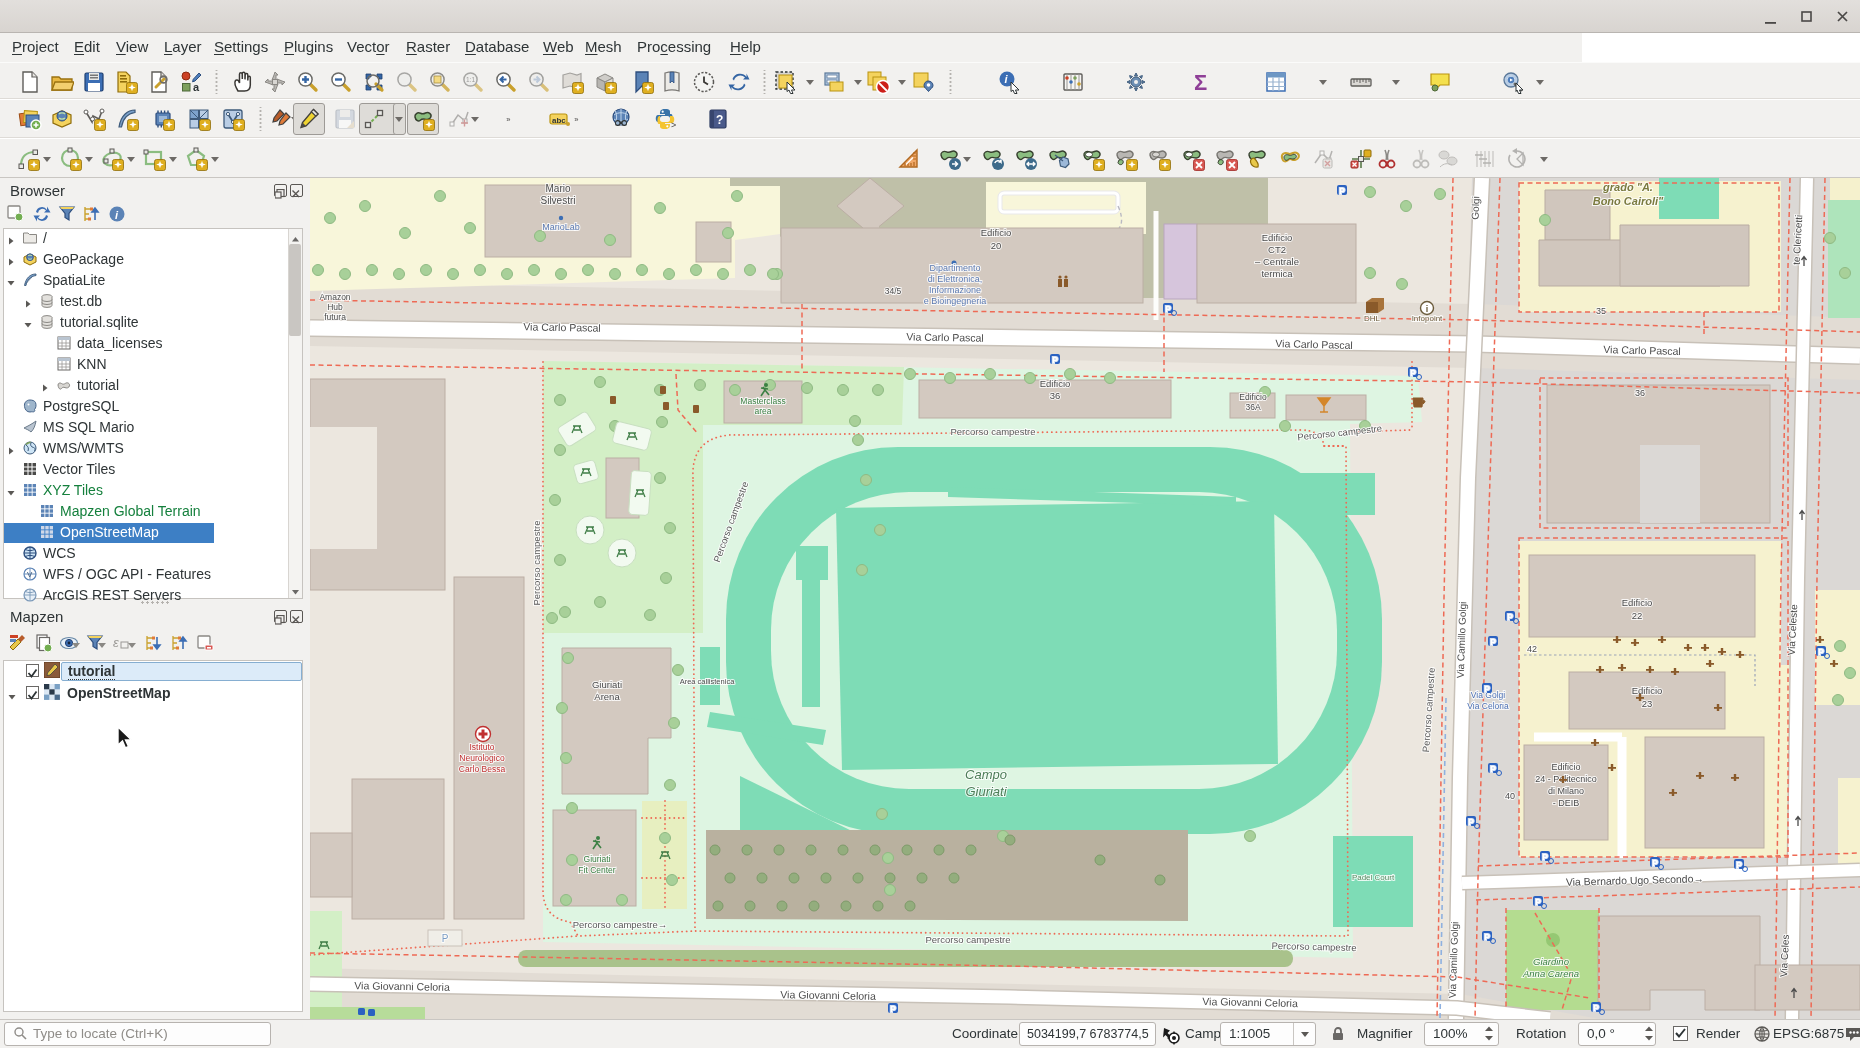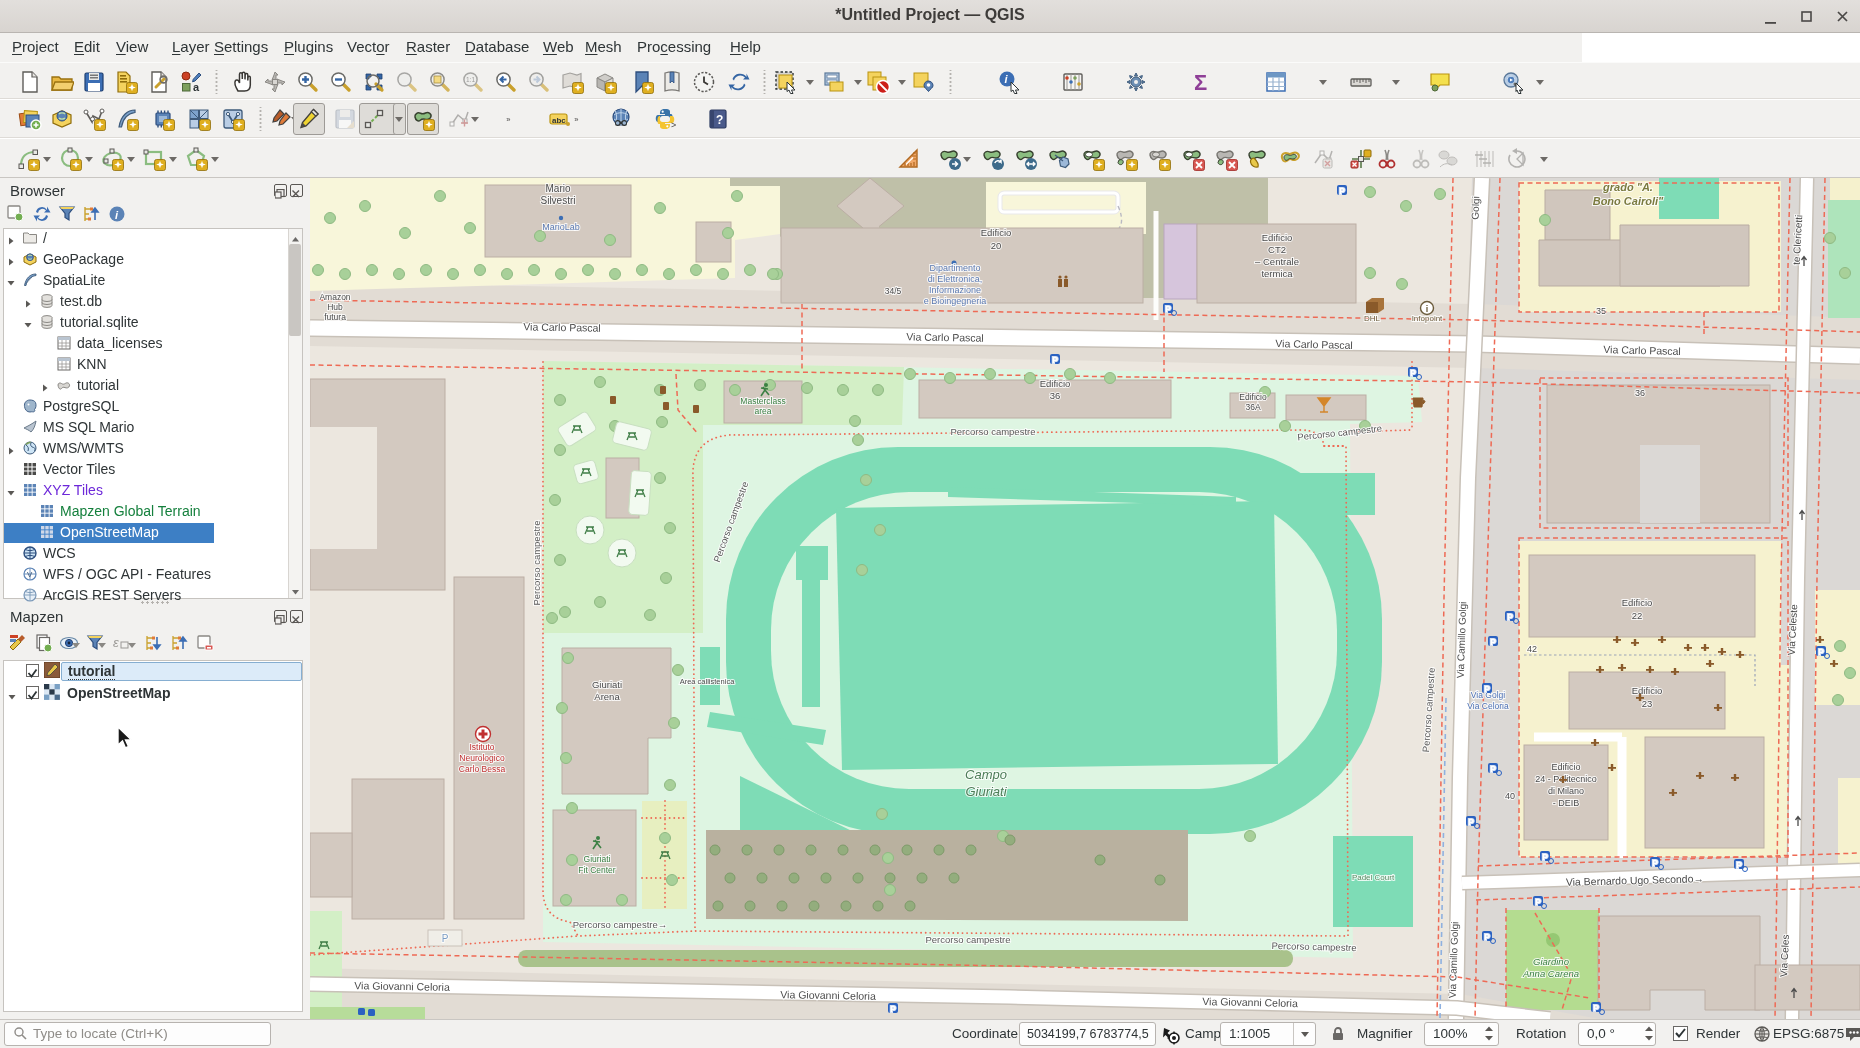--- a/index.html
+++ b/index.html
@@ -38,36 +38,35 @@
  border:1px solid #b7b3af;border-radius:3px;color:#8f8c88;font-size:13.5px;line-height:22px;}
 .sbox{position:absolute;top:2px;height:24px;background:#fdfdfd;border:1px solid #b7b3af;
  border-radius:3px;font-size:13.5px;line-height:22px;color:#2e3436;}
 .slabel{position:absolute;top:6px;font-size:13.5px;color:#2e3436;}
 #map{position:absolute;left:310px;top:178px;width:1550px;height:841px;background:#ece7df;}
 #map text{paint-order:stroke;stroke:rgba(255,255,255,0.82);stroke-width:2px;}
 </style>
 </head>
 <body>
 <div id="titlebar">
- <div class="t">*Untitled Project — QGIS</div>
  <div class="winbtn" style="left:1758px;width:26px;"><svg width="26" height="33">
         <rect x="7" y="22" width="11" height="1.8" fill="#4a4846"></rect>
       </svg></div>
  <div class="winbtn" style="left:1794px;width:26px;"><svg width="26" height="33">
         <rect x="8" y="12" width="9" height="9" fill="none" stroke="#4a4846" stroke-width="1.6"></rect>
       </svg></div>
  <div class="winbtn" style="left:1830px;width:26px;"><svg width="26" height="33">
         <path d="M8 12 L17 21 M17 12 L8 21" stroke="#4a4846" stroke-width="1.7"></path>
       </svg></div>
 </div>
 <div id="menubar">
  <div class="mi" style="left:12px"><u>P</u>roject</div>
  <div class="mi" style="left:74px"><u>E</u>dit</div>
  <div class="mi" style="left:116px"><u>V</u>iew</div>
- <div class="mi" style="left:172px"><u>L</u>ayer</div>
+ <div class="mi" style="left:164px"><u>L</u>ayer</div>
  <div class="mi" style="left:214px"><u>S</u>ettings</div>
  <div class="mi" style="left:284px"><u>P</u>lugins</div>
  <div class="mi" style="left:347px">Vect<u>o</u>r</div>
  <div class="mi" style="left:406px"><u>R</u>aster</div>
  <div class="mi" style="left:465px"><u>D</u>atabase</div>
  <div class="mi" style="left:543px"><u>W</u>eb</div>
  <div class="mi" style="left:585px"><u>M</u>esh</div>
  <div class="mi" style="left:637px">Pro<u>c</u>essing</div>
  <div class="mi" style="left:730px"><u>H</u>elp</div>
 </div>
@@ -681,21 +680,21 @@
           <rect x="6.3" y="2" width="3.4" height="3.4"></rect>
           <rect x="10.6" y="2" width="3.4" height="3.4"></rect>
           <rect x="2" y="6.3" width="3.4" height="3.4"></rect>
           <rect x="6.3" y="6.3" width="3.4" height="3.4"></rect>
           <rect x="10.6" y="6.3" width="3.4" height="3.4"></rect>
           <rect x="2" y="10.6" width="3.4" height="3.4"></rect>
           <rect x="6.3" y="10.6" width="3.4" height="3.4"></rect>
           <rect x="10.6" y="10.6" width="3.4" height="3.4"></rect>
         </g>
       </svg></div>
-<div class="titem" style="left:43px;top:304px;color:#6d28d9">XYZ Tiles</div>
+<div class="titem" style="left:43px;top:304px;color:#15803d">XYZ Tiles</div>
 <div style="position:absolute;left:39px;top:324px"><svg width="16" height="16" viewBox="0 0 16 16" style="vertical-align:-3px">
         <g fill="#5b83b6">
           <rect x="2" y="2" width="3.4" height="3.4"></rect>
           <rect x="6.3" y="2" width="3.4" height="3.4"></rect>
           <rect x="10.6" y="2" width="3.4" height="3.4"></rect>
           <rect x="2" y="6.3" width="3.4" height="3.4"></rect>
           <rect x="6.3" y="6.3" width="3.4" height="3.4"></rect>
           <rect x="10.6" y="6.3" width="3.4" height="3.4"></rect>
           <rect x="2" y="10.6" width="3.4" height="3.4"></rect>
           <rect x="6.3" y="10.6" width="3.4" height="3.4"></rect>

